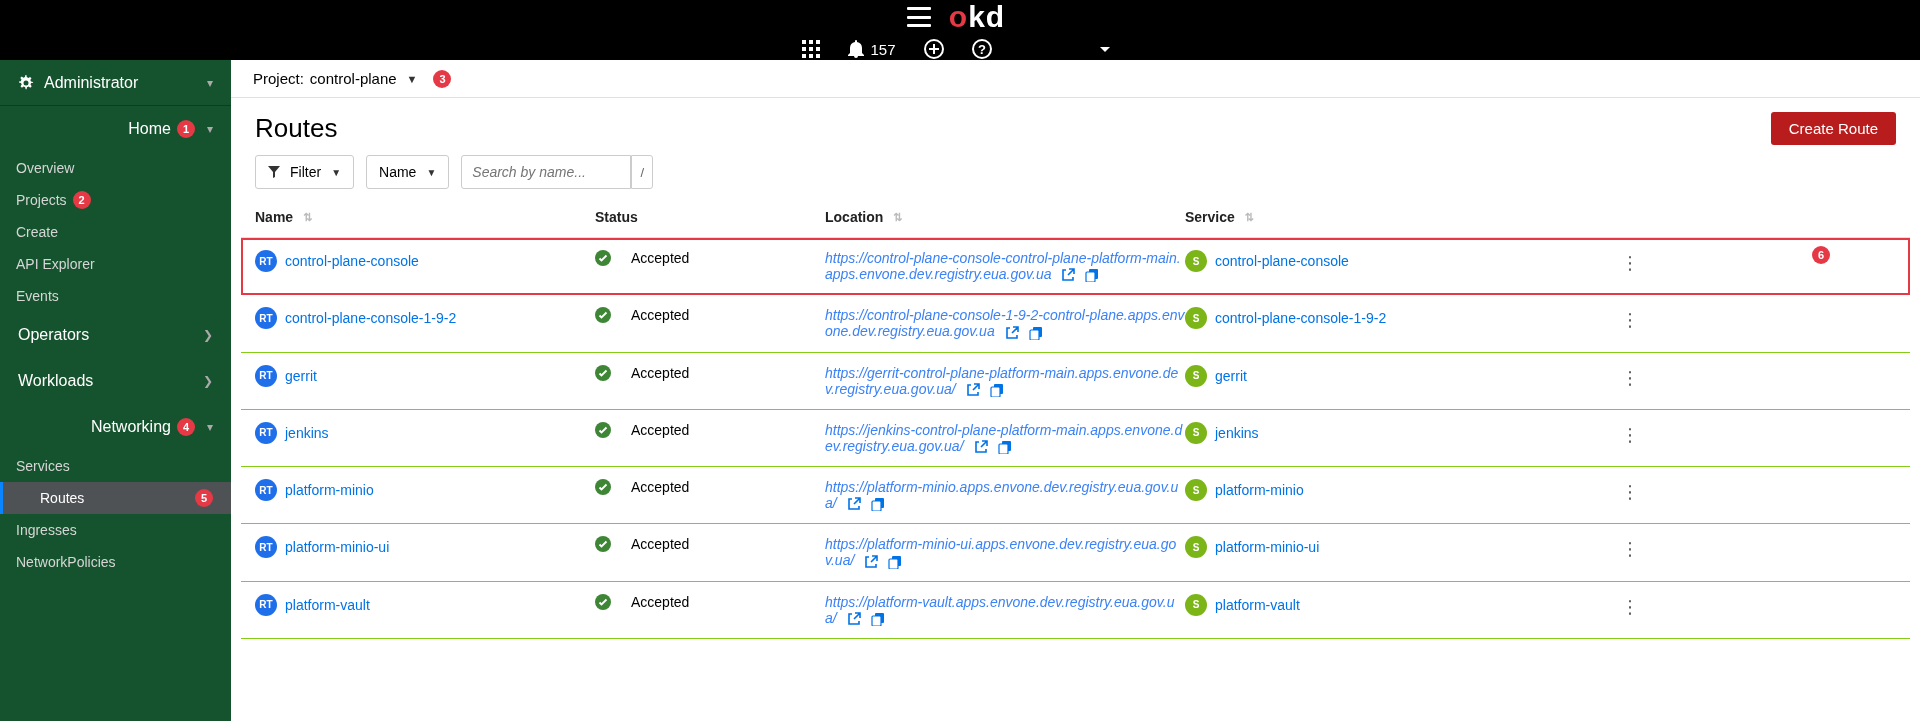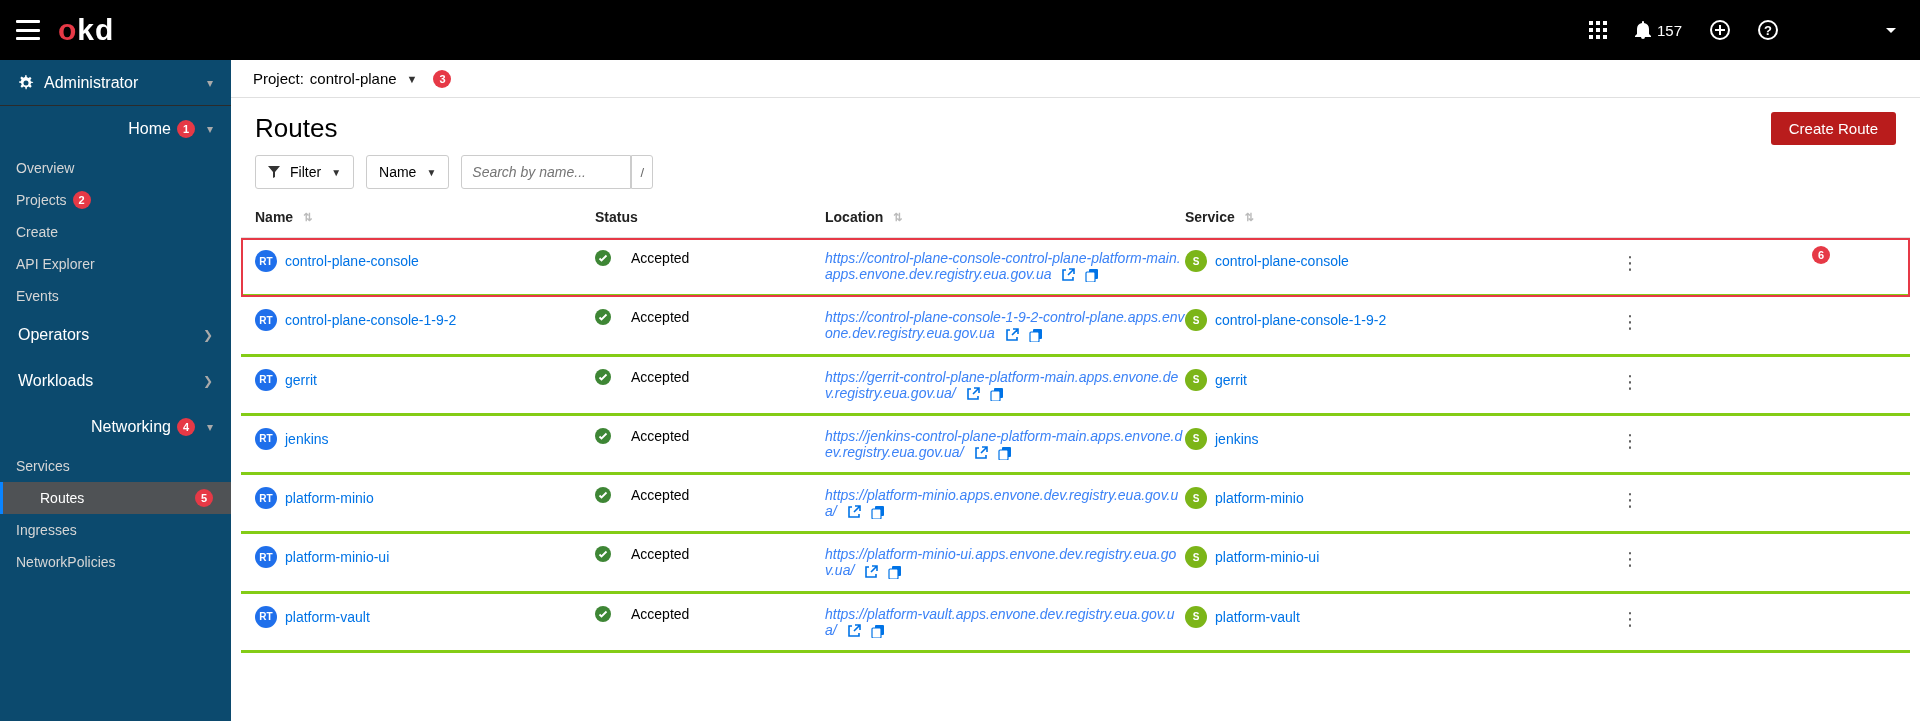--- a/index.html
+++ b/index.html
@@ -1,36 +1,36 @@
 <!DOCTYPE html>
 <html><head>
 <meta charset="utf-8">
 <style>
 * { box-sizing: border-box; margin: 0; padding: 0; font-family: "Segoe UI", Arial, sans-serif; }
 html, body { width: 1920px; height: 721px; overflow: hidden; background: #fff; }
 body { display: flex; flex-direction: column; }
 
 
-.masthead { height: 60px; background: #000; display: flex; align-items: center; justify-content: space-between; padding: 0 24px 0 16px; }
+.masthead { height: 60px; background: #000; display: flex; align-items: center; justify-content: space-between; padding: 0 24px 0 16px; flex-direction: column; }
 .masthead-left { display: flex; align-items: center; gap: 18px; }
 .hamburger { width: 24px; height: 20px; display: flex; flex-direction: column; justify-content: space-between; cursor: pointer; }
 .hamburger span { height: 3px; background: #fff; border-radius: 1px; }
 .brand { font-size: 30px; font-weight: 600; letter-spacing: 1px; }
 .brand .o { color: #e63946; }
 .brand .kd { color: #fff; }
 .masthead-right { display: flex; align-items: center; gap: 28px; color: #fff; }
 .mast-icon { cursor: pointer; display: flex; align-items: center; gap: 6px; font-size: 15px; }
 .user-area { width: 90px; height: 30px; display: flex; align-items: center; justify-content: flex-end; }
 .caret-down { width: 0; height: 0; border-left: 5px solid transparent; border-right: 5px solid transparent; border-top: 5px solid #fff; }
 
 
 .shell { display: flex; height: calc(100% - 60px); }
 
 
-.sidebar { width: 231px; background: #0c4a6e; color: #ddd; font-size: 15px; overflow-y: auto; position: relative; }
+.sidebar { width: 231px; background: #14532d; color: #ddd; font-size: 15px; overflow-y: auto; position: relative; }
 .sidebar::after { content:""; position:absolute; top:0; right:-6px; width:6px; height:13px; background:#707070; border-radius:3px; }
 .perspective { height: 46px; display: flex; align-items: center; padding: 0 18px; gap: 10px; border-bottom: 1px solid #2b2b2b; cursor: pointer; }
 .perspective .label { flex: 1; color: #fff; font-size: 16px; }
 .perspective .chev { color: #aaa; font-size: 12px; }
 .nav-section { height: 46px; display: flex; align-items: center; padding: 0 18px; cursor: pointer; color: #fff; font-size: 16px; }
 .nav-section .label { flex: 1; }
 .nav-section .chev { color: #aaa; font-size: 12px; }
 .nav-item { height: 32px; display: flex; align-items: center; padding-left: 16px; padding-right: 18px; font-size: 14px; color: #d6d6d6; cursor: pointer; }
 .nav-item.active { background: #4f5255; color: #fff; border-left: 3px solid #0a84ff; padding-left: 37px; }
 .callout { min-width: 18px; height: 18px; border-radius: 9px; background: #e63946; color:#fff; font-size:11px; font-weight:700; display:inline-flex; align-items:center; justify-content:center; padding:0 5px; margin-left:6px; }
@@ -52,21 +52,21 @@
 .fb-search { border:1px solid #ccc; border-radius:3px; height:34px; width: 170px; padding: 0 10px; font-size:14px; font-style: italic; color:#777; }
 .search-wrap { display:flex; }
 .fb-slash { border:1px solid #ccc; border-left:1px solid #ccc; height:34px; width:22px; display:flex; align-items:center; justify-content:center; font-size:13px; color:#666; border-top-right-radius:3px; border-bottom-right-radius:3px; }
 
 
 .table { width: 100%; padding: 0 10px; }
 .thead, .trow { display: grid; grid-template-columns: 340px 230px 360px 400px 60px; padding: 12px 14px; align-items:flex-start; font-size:14px; }
 .thead { border-bottom: 1px solid #e0e0e0; color:#222; font-weight:600; }
 .thead .th { display:flex; align-items:center; gap:10px; }
 .th .sort { color:#bbb; font-size:11px; }
-.trow { border-bottom: 3px solid #84cc16; }
+.trow { border-bottom: 1px solid #84cc16; }
 .trow.highlight { outline: 2px solid #e63946; outline-offset: -2px; position:relative; }
 .trow.highlight .row-callout { position:absolute; right: 80px; top: 8px; }
 
 .res-label { display:inline-flex; align-items:center; gap:8px; }
 .badge-round { width:22px; height:22px; border-radius:50%; color:#fff; font-size:10px; font-weight:700; display:inline-flex; align-items:center; justify-content:center; }
 .rt-badge { background:#1f6feb; }
 .s-badge { background:#7cb518; }
 .link { color:#0073e6; cursor:pointer; }
 .status-cell { display:flex; align-items:center; gap:20px; }
 .check-circle { color:#3e8635; }

